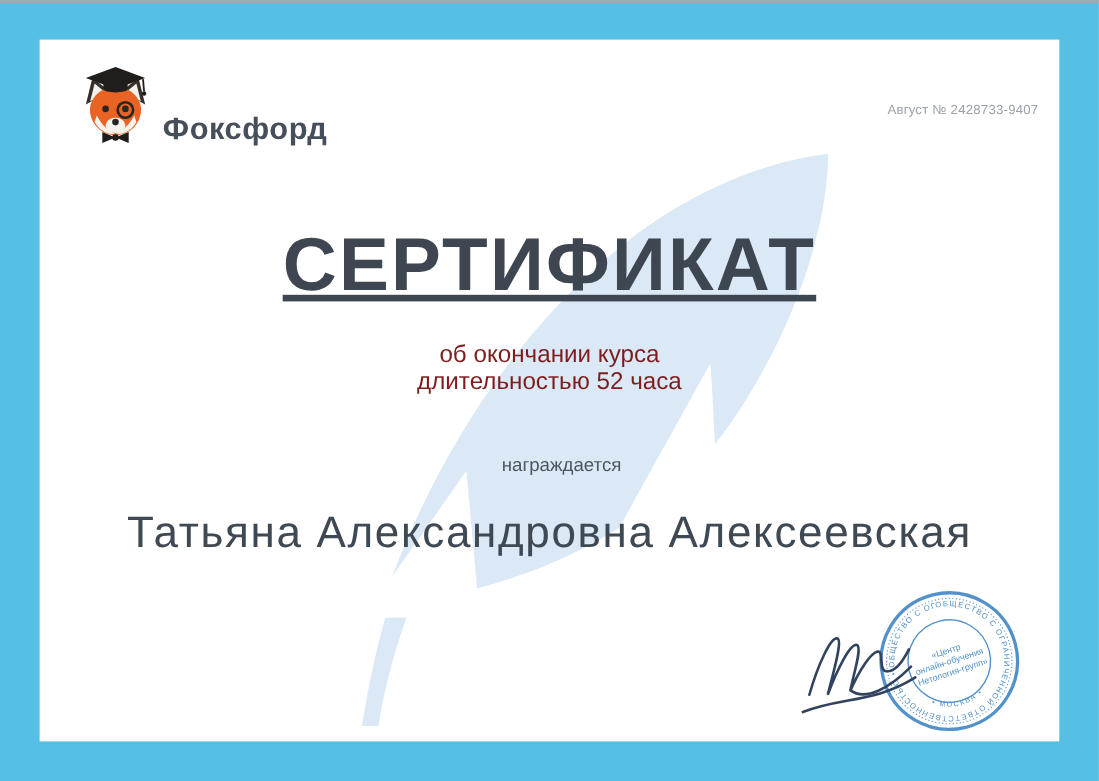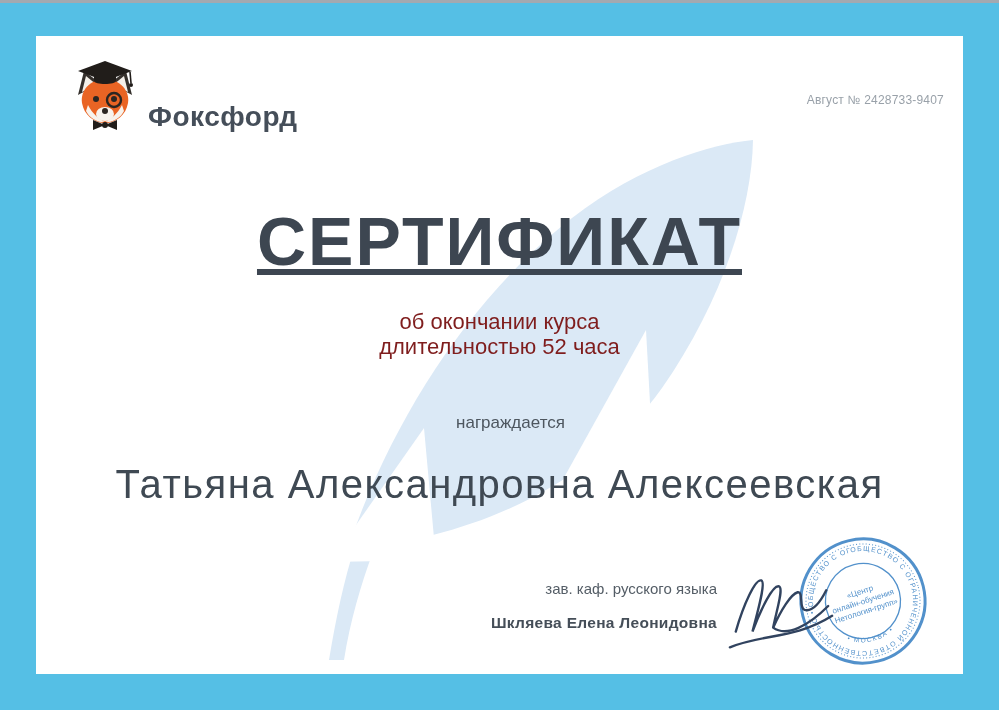--- a/index.html
+++ b/index.html
@@ -107,24 +107,20 @@
     <div class="title">СЕРТИФИКАТ</div>
 
     <div class="subtitle">
       <div>об окончании курса</div>
       <div>длительностью 52 часа</div>
     </div>
 
     <div class="award-label">награждается</div>
     <div class="recipient">Татьяна Александровна Алексеевская</div>
 
-    <div class="signer">
-      <div class="signer-role">зав. каф. русского языка</div>
-      <div class="signer-name">Шкляева Елена Леонидовна</div>
-    </div>
 
     <svg class="stamp" viewBox="0 0 132 132" xmlns="http://www.w3.org/2000/svg">
       <defs>
         <path id="ringPath" d="M 66 16 A 50 50 0 1 1 65.9 16"></path>
         <path id="moscowArc" d="M 26 84 A 46 46 0 0 0 106 84"></path>
       </defs>
       <circle cx="66" cy="66" r="62" fill="none" stroke="#3b82c4" stroke-width="3"></circle>
       <circle cx="66" cy="66" r="57" fill="none" stroke="#3b82c4" stroke-width="1" stroke-dasharray="1 2.2"></circle>
       <circle cx="66" cy="66" r="37.5" fill="none" stroke="#3b82c4" stroke-width="1.3"></circle>
       <text font-size="7" letter-spacing="1.1">

